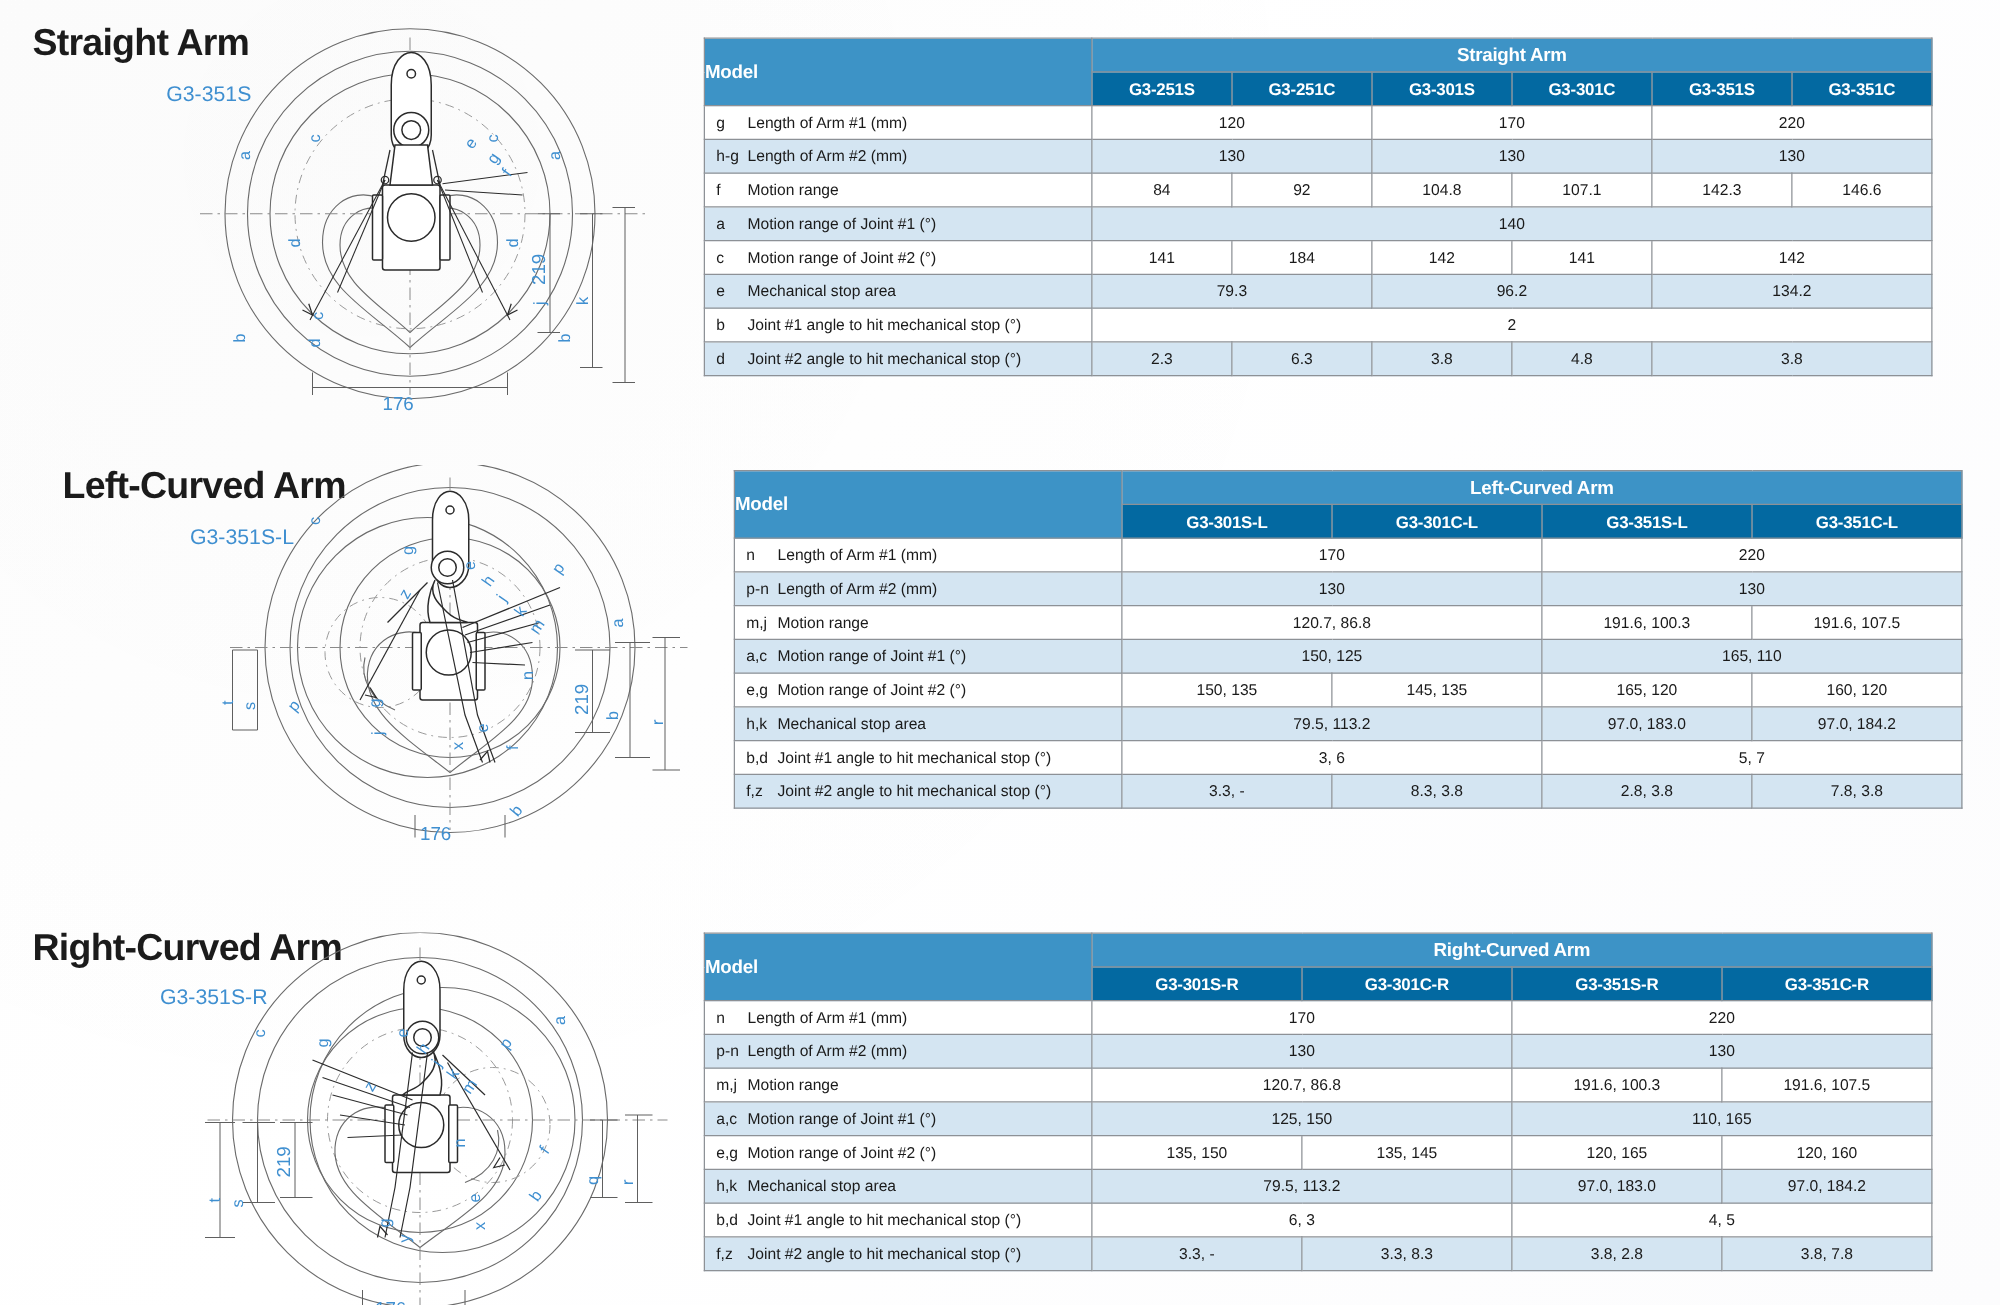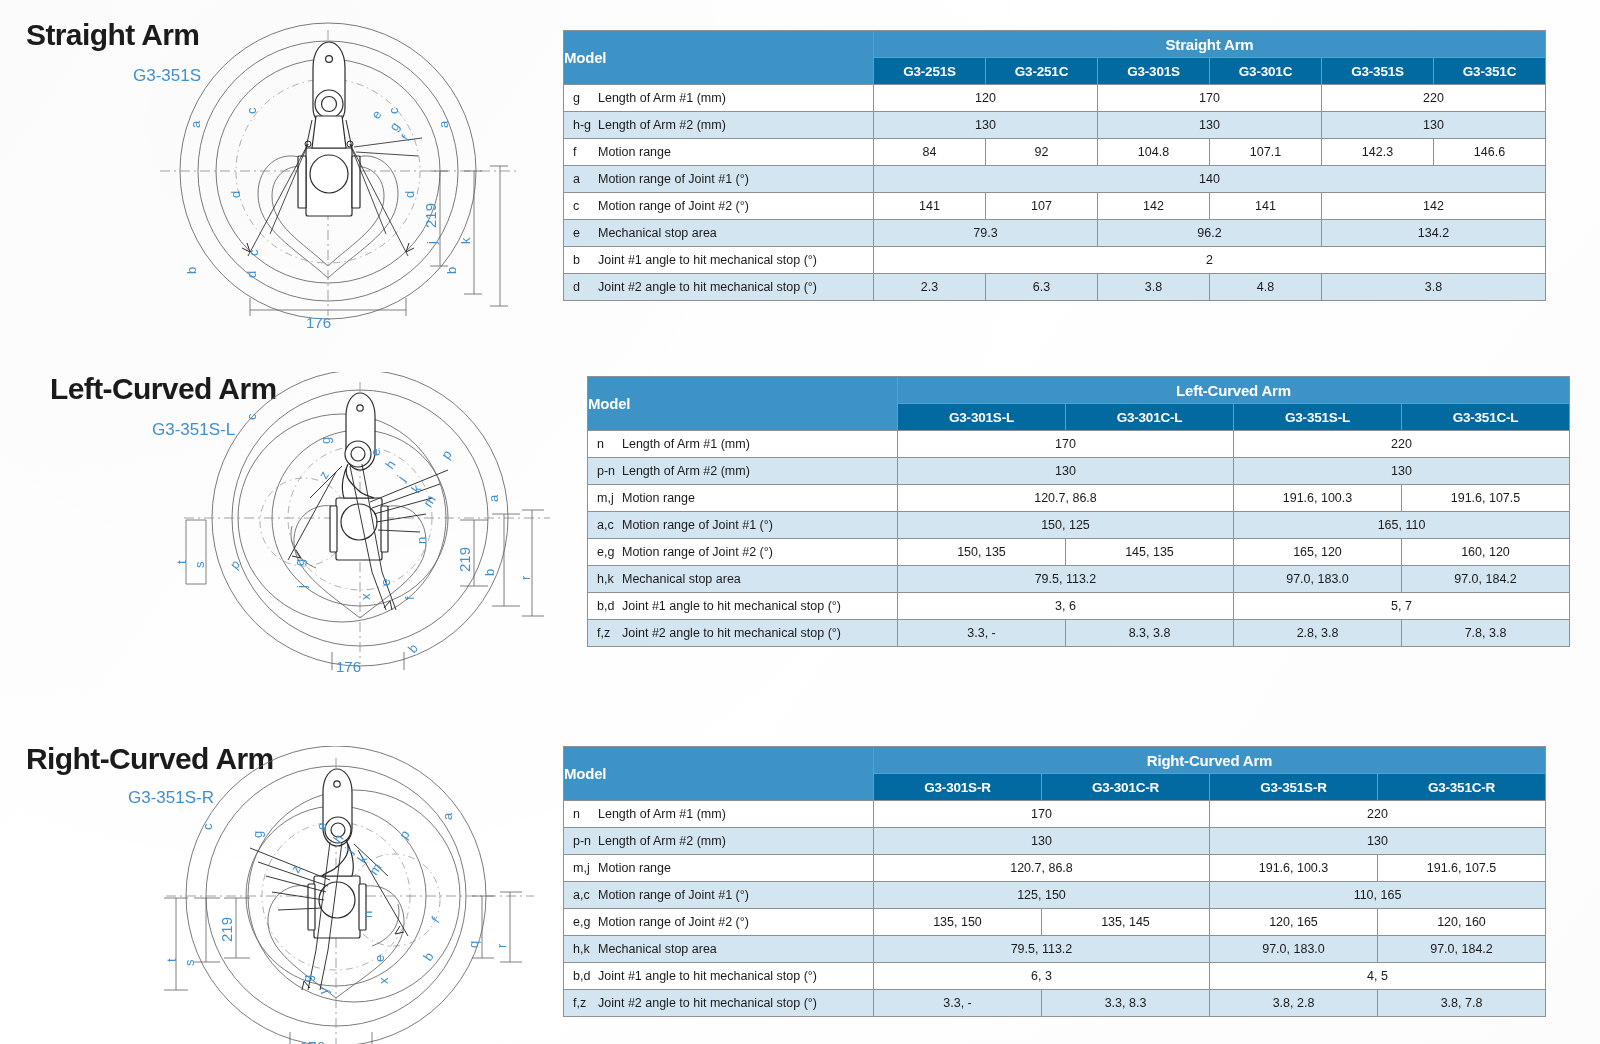--- a/index.html
+++ b/index.html
@@ -278,21 +278,21 @@
               <td class="val">142.3</td>
               <td class="val">146.6</td>
             </tr>
             <tr class="alt">
               <td class="rowlabel"><span class="sym">a</span><span class="txt">Motion range of Joint #1 (°)</span></td>
               <td class="val" colspan="6">140</td>
             </tr>
             <tr class="norm">
               <td class="rowlabel"><span class="sym">c</span><span class="txt">Motion range of Joint #2 (°)</span></td>
               <td class="val">141</td>
-              <td class="val">107</td>
+              <td class="val">184</td>
               <td class="val">142</td>
               <td class="val">141</td>
               <td class="val" colspan="2">142</td>
             </tr>
             <tr class="alt">
               <td class="rowlabel"><span class="sym">e</span><span class="txt">Mechanical stop area</span></td>
               <td class="val" colspan="2">79.3</td>
               <td class="val" colspan="2">96.2</td>
               <td class="val" colspan="2">134.2</td>
             </tr>

